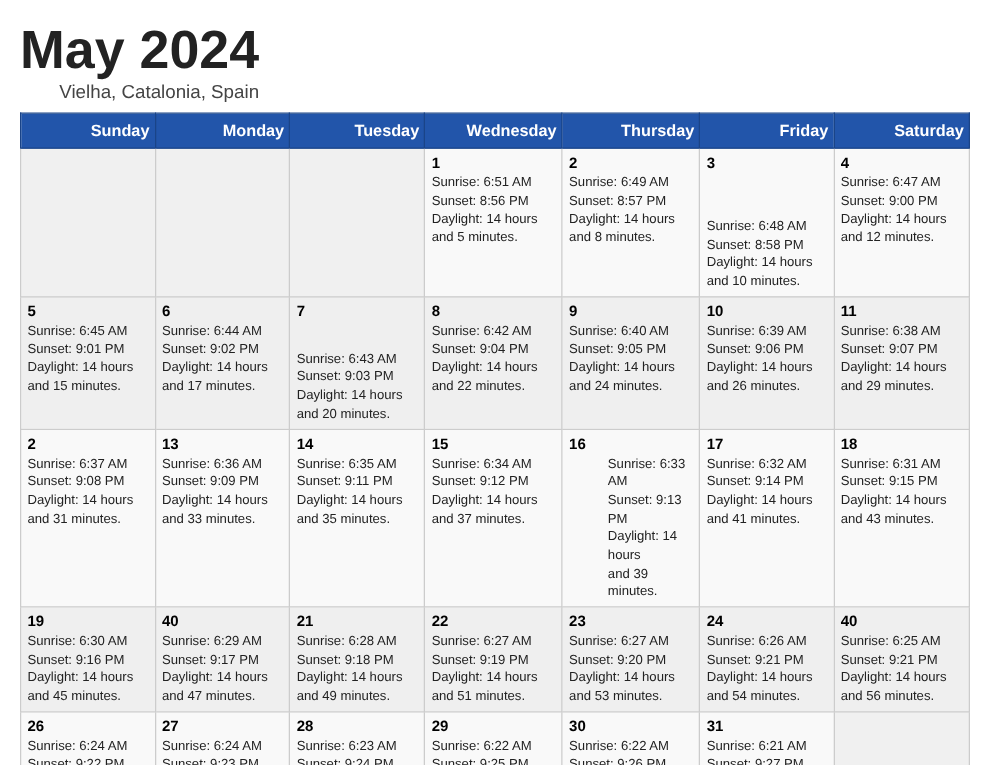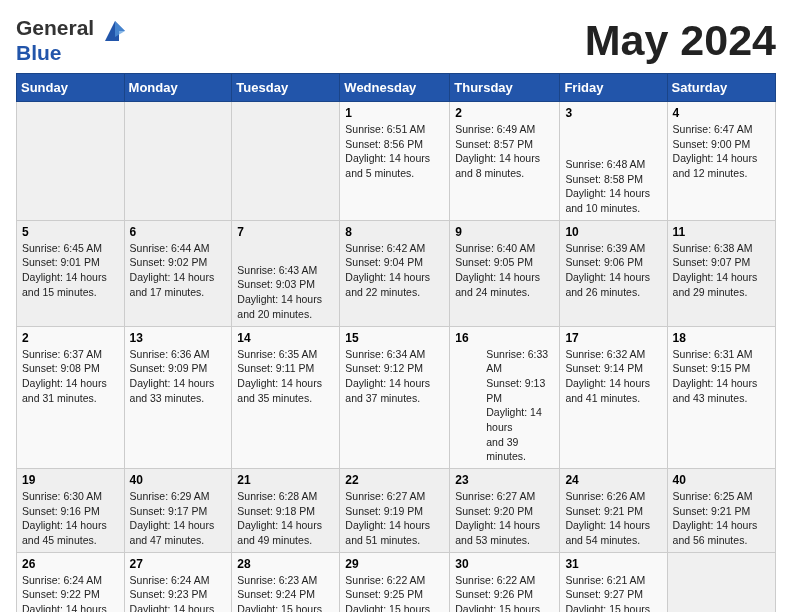--- a/index.html
+++ b/index.html
@@ -40,21 +40,21 @@
       color: #444;
     }
     .calendar-table {
       width: 100%;
       border-collapse: collapse;
       font-size: 11px;
     }
     .calendar-table thead tr th {
       background: #2255aa;
       color: #fff;
-      text-align: left;
+      text-align: right;
       padding: 6px 4px;
       font-size: 13px;
       font-weight: bold;
       border: 1px solid #1a4488;
     }
     .calendar-table tbody tr td {
       border: 1px solid #ccc;
       vertical-align: top;
       padding: 4px 5px;
       width: 113px;
@@ -79,38 +79,23 @@
       line-height: 1.4;
     }
     .empty-cell {
       background: #f0f0f0 !important;
     }
   </style>
 </head>
 <body>
 
 <div class="header-area">
-  <div class="logo-area">
-    <div>
-      <div style="display:flex;align-items:center;">
-        <div>
-          <span class="logo-general" style="font-size:21px;font-weight:bold;">General</span>
-          <svg class="logo-icon" viewBox="0 0 28 28" style="display:inline-block;vertical-align:middle;margin-left:2px;">
-            <polygon points="4,24 14,4 24,14 18,14 18,24" fill="#2255aa"></polygon>
-            <polygon points="14,4 24,14 14,20" fill="#5599dd" opacity="0.7"></polygon>
-          </svg>
-        </div>
-      </div>
-      <div style="margin-top:-4px;">
-        <span class="logo-blue" style="font-size:21px;font-weight:bold;color:#2255aa;">Blue</span>
-      </div>
-    </div>
-  </div>
   <div class="title-area">
     <div class="month-title">May 2024</div>
+    <div class="location-title">Vielha, Catalonia, Spain</div>
   </div>
 </div>
 
 <table class="calendar-table">
   <thead>
     <tr>
     <th>Sunday</th>
         <th>Monday</th>
         <th>Tuesday</th>
         <th>Wednesday</th>

